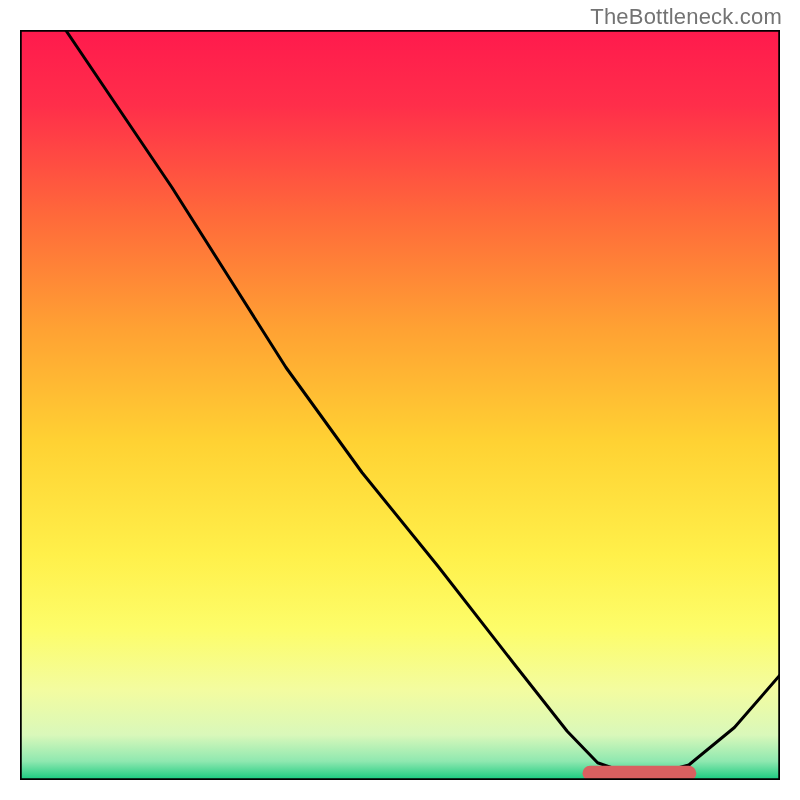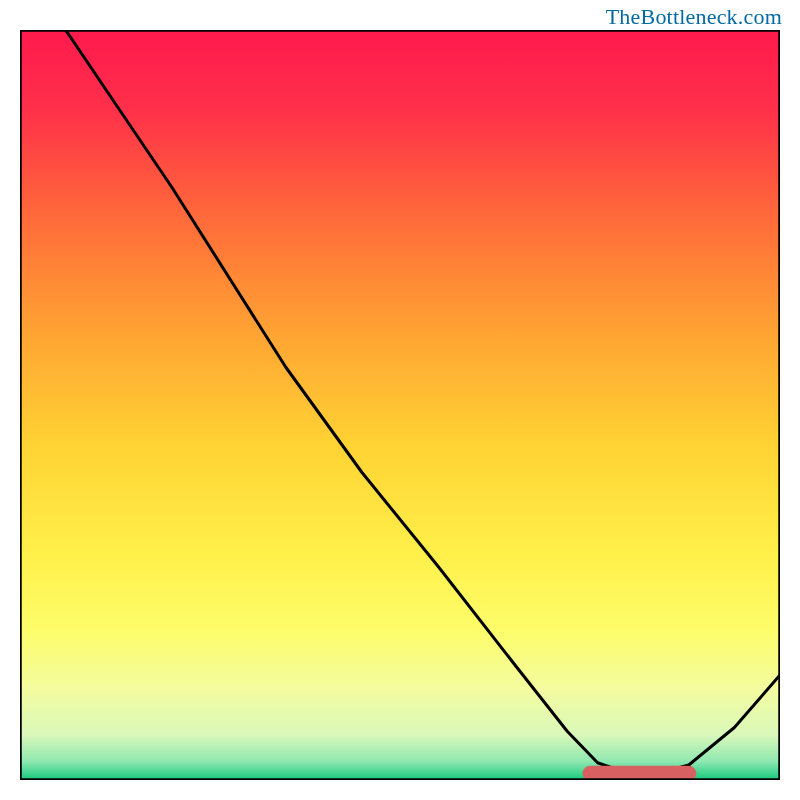--- a/index.html
+++ b/index.html
@@ -13,23 +13,23 @@
   .container {
     position: relative;
     width: 800px;
     height: 800px;
     background: #ffffff;
   }
   .watermark {
     position: absolute;
     top: 4px;
     right: 18px;
-    font-family: Liberation Serif, serif;
+    font-family: Liberation Sans, sans-serif;
     font-size: 22px;
-    color: #0369a1;
+    color: #737373;
     letter-spacing: 0.2px;
     font-weight: 500;
   }
   svg.plot {
     position: absolute;
     left: 20px;
     top: 30px;
     width: 760px;
     height: 750px;
     display: block;

